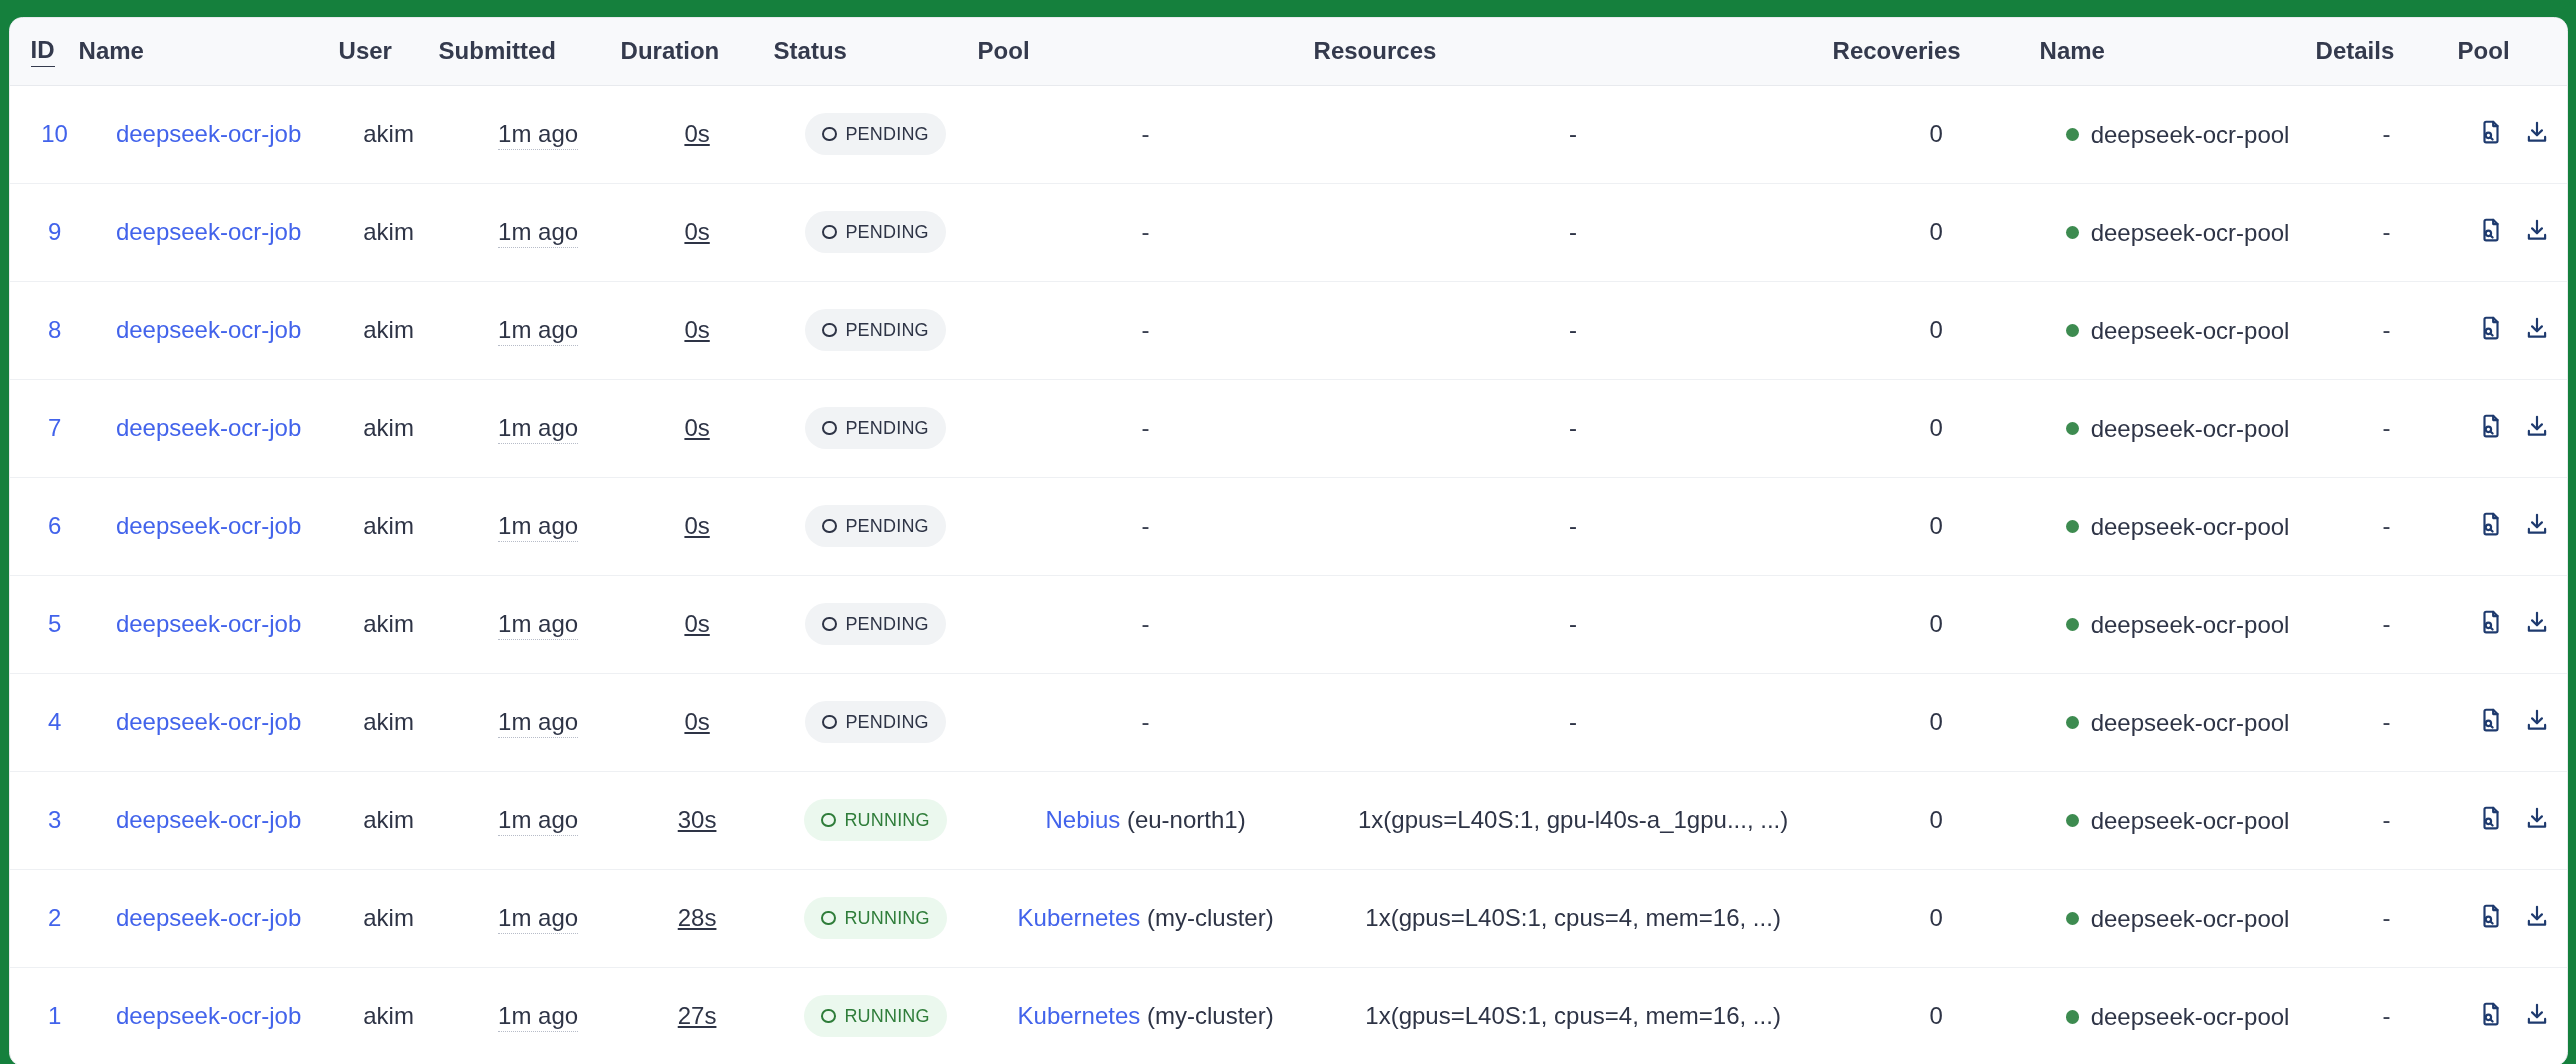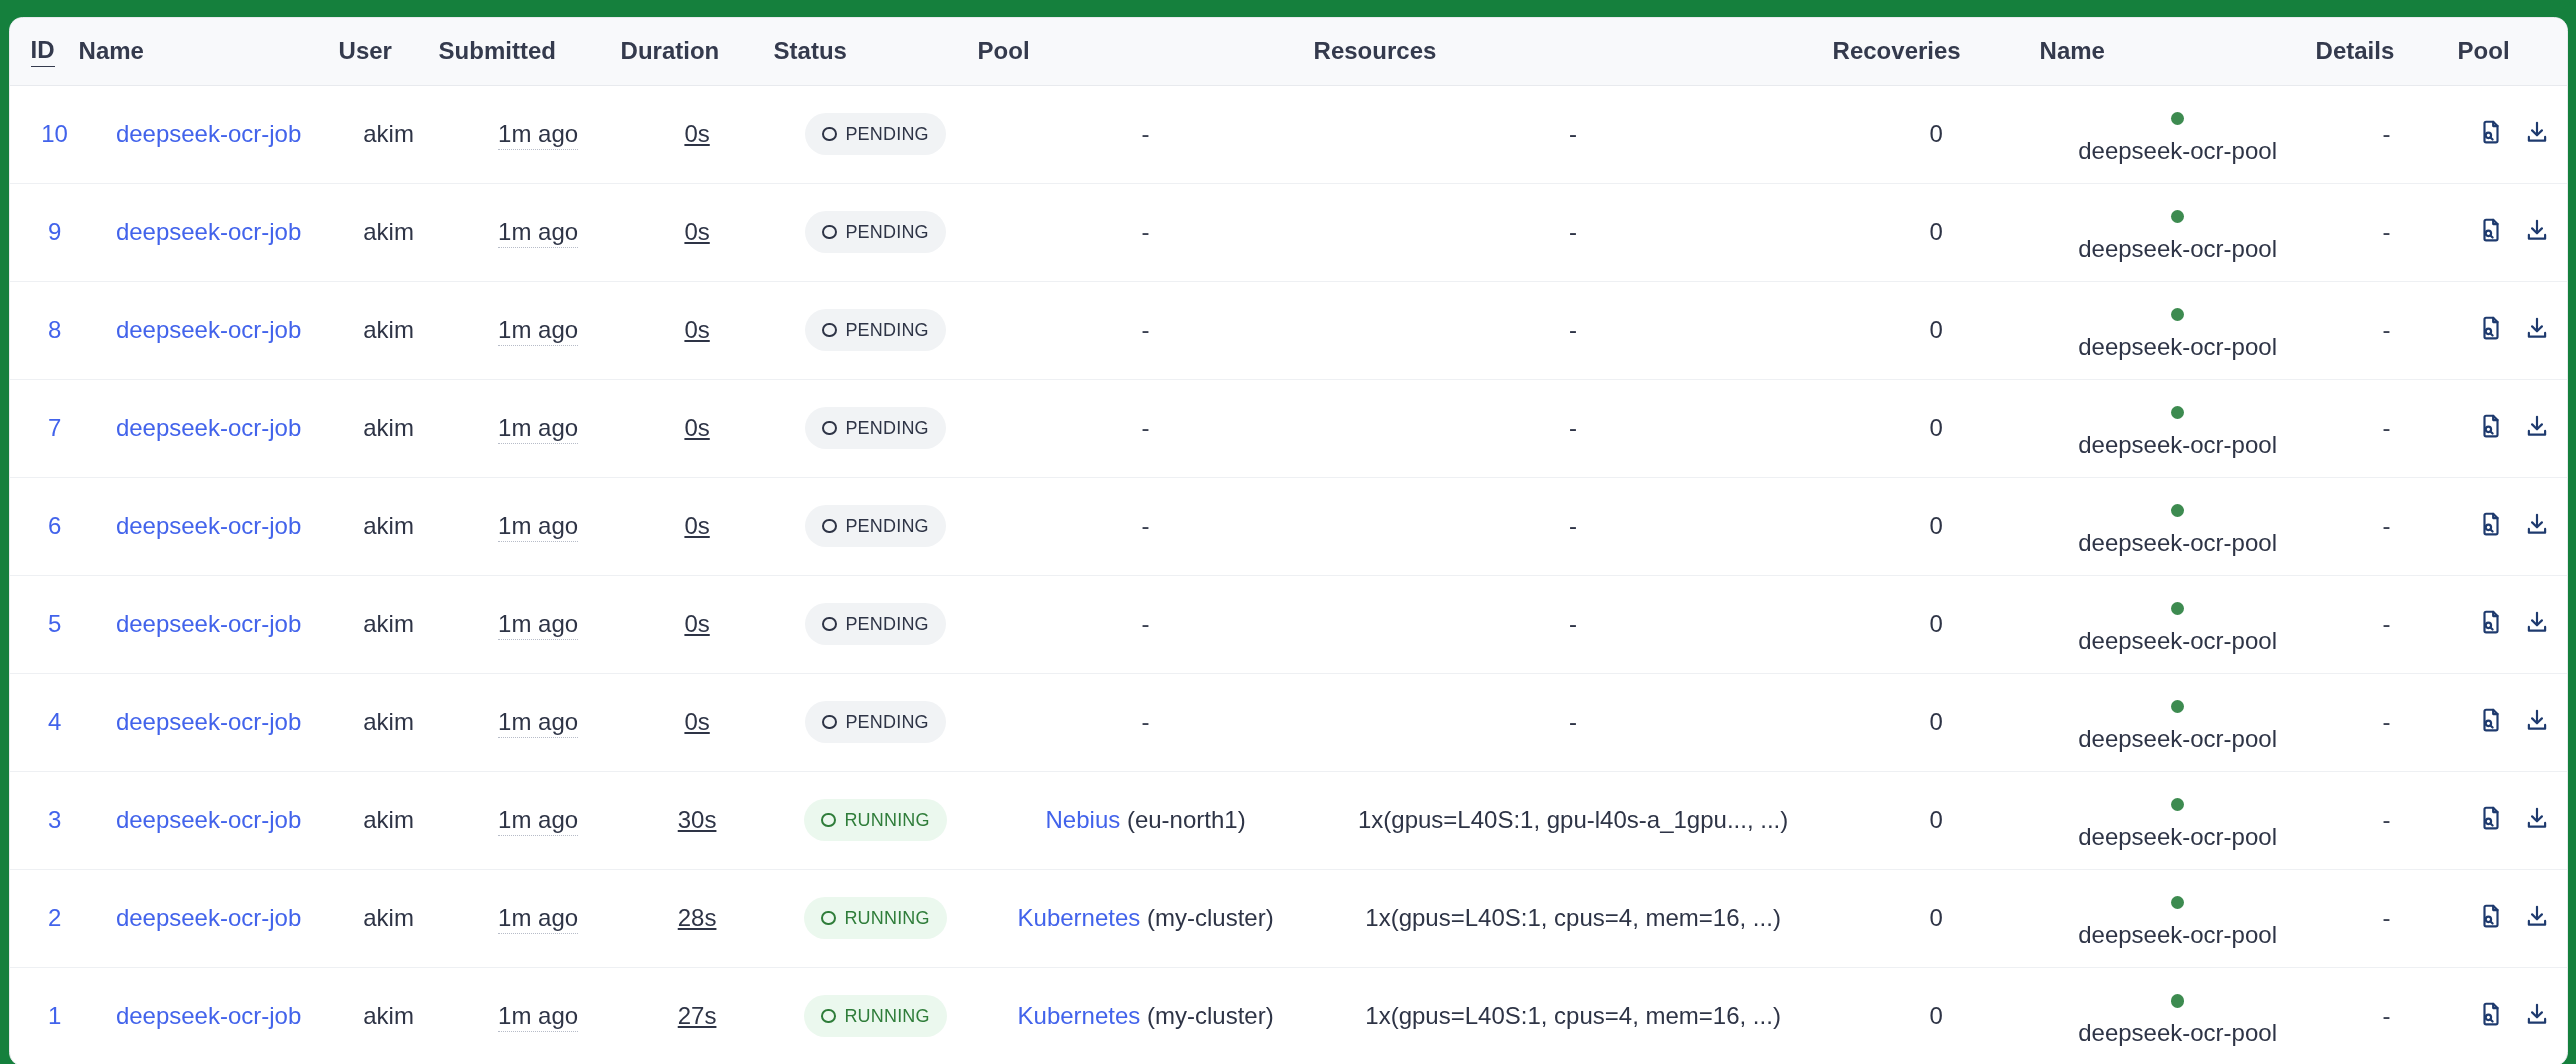--- a/index.html
+++ b/index.html
@@ -122,21 +122,21 @@
     display: inline-block;
     flex: 0 0 auto;
   }
   .pill.pending { background: #f1f3f5; color: #2e3446; }
   .pill.running { background: #ebf8ee; color: #2f7d3a; }
 
   
   .infra-paren { color: #2e3446; }
 
   
-  .pool-wrap { display: inline-flex; align-items: center; gap: 11.5px; flex-direction: column; }
+  .pool-wrap { display: inline-flex; align-items: center; gap: 11.5px; }
   .pool-dot {
     width: 13.4px; height: 13.4px; border-radius: 50%;
     background: #3d8b50; flex: 0 0 auto;
   }
 
   
   .logs-wrap { display: inline-flex; align-items: center; gap: 17px; }
   .icon-btn {
     display: inline-flex;
     align-items: center;

